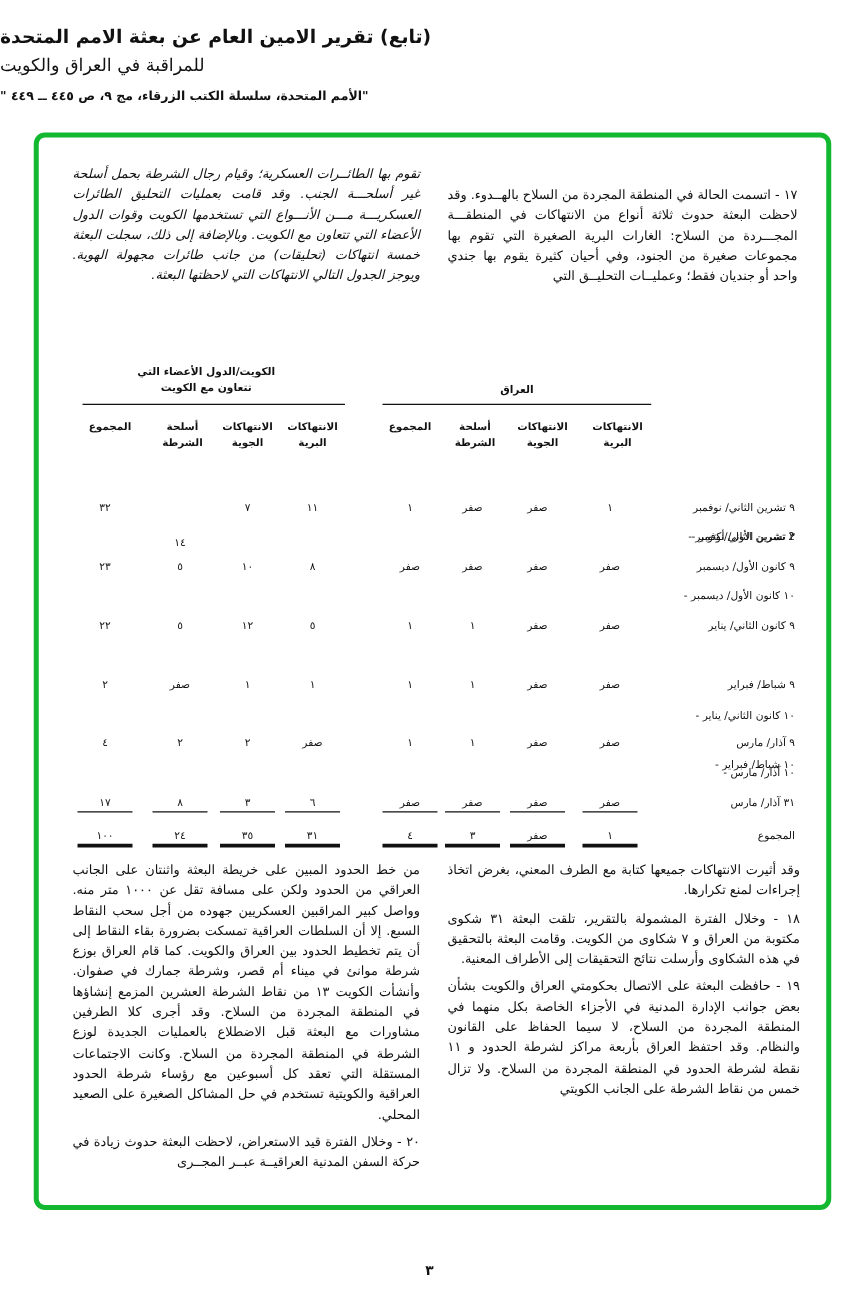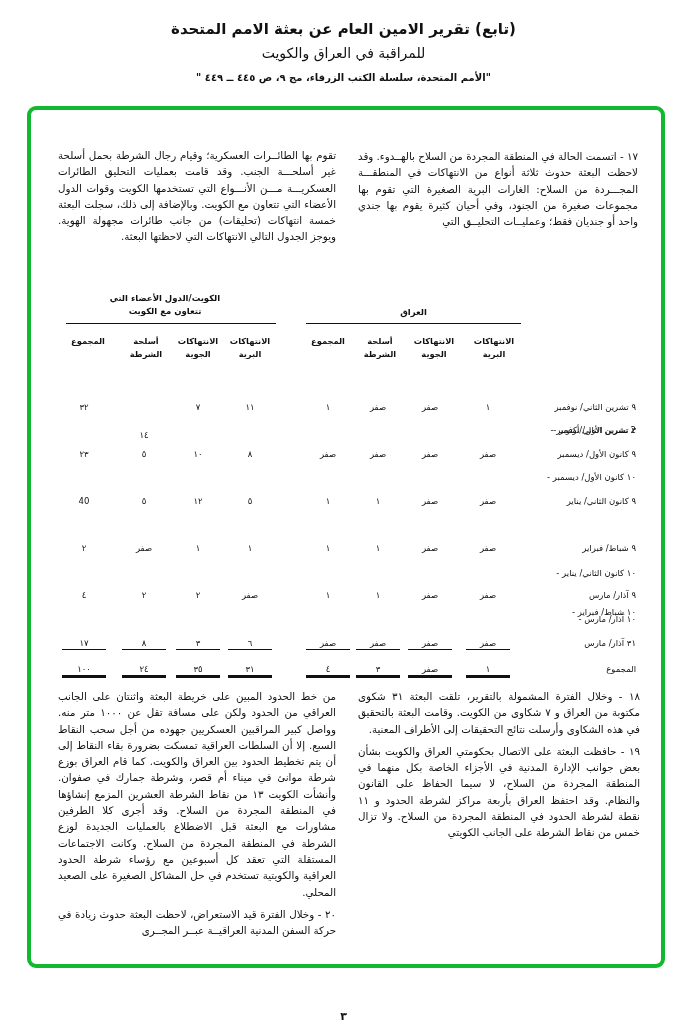--- a/index.html
+++ b/index.html
@@ -1,18 +1,18 @@
 <!DOCTYPE html>
 <html><head>
 <meta charset="utf-8">
 <style>
   html, body { margin:0; padding:0; background:#ffffff; }
   body { width:687px; height:1032px; position:relative; overflow:hidden;
          font-family:"DejaVu Sans", "Liberation Sans", sans-serif; color:#111; }
-  .hdr { position:absolute; left:0; right:0; text-align:center; direction:rtl; }
+  .hdr { position:absolute; left:0; right:0; text-align:left; direction:rtl; }
   .hdr-title { top:20px; font-size:15px; font-weight:bold; }
   .hdr-sub { top:45px; font-size:14px; font-weight:normal; }
   .hdr-src { top:72px; font-size:10px; font-weight:bold; }
   .frame { position:absolute; left:27px; top:106px; width:638px; height:862px;
            border:4px solid #12b82f; border-radius:9px; box-sizing:border-box; }
   .col { position:absolute; direction:rtl; text-align:justify; font-size:10.3px; line-height:16.3px; }
   .col p { margin:0 0 6px 0; }
   .sec-h { text-align:center; font-weight:bold; font-size:10.5px; margin:0 0 22px 0; }
   
   .tbl { position:absolute; left:56px; top:290px; width:580px; height:390px; direction:rtl; font-size:8.5px; }
@@ -32,21 +32,21 @@
 <div class="hdr hdr-title">(تابع) تقرير الامين العام عن بعثة الامم المتحدة</div>
 <div class="hdr hdr-sub">للمراقبة في العراق والكويت</div>
 <div class="hdr hdr-src">"الأمم المتحدة، سلسلة الكتب الزرقاء، مج ٩، ص ٤٤٥ ــ ٤٤٩ "</div>
 
 <div class="frame"></div>
 
 <div class="col" style="left:358px; top:148px; width:280px;">
   <p>١٧ -    اتسمت الحالة في المنطقة المجردة من السلاح بالهــدوء. وقد لاحظت البعثة حدوث ثلاثة أنواع من الانتهاكات في المنطقـــة المجـــردة من السلاح: الغارات البرية الصغيرة التي تقوم بها مجموعات صغيرة من الجنود، وفي أحيان كثيرة يقوم بها جندي واحد أو جنديان فقط؛ وعمليــات التحليــق التي</p>
 </div>
 
-<div class="col" style="left:58px; top:147px; width:278px;">
+<div class="col" style="left:58px; top:131px; width:278px;font-style:italic;">
   <p>تقوم بها الطائــرات العسكرية؛ وقيام رجال الشرطة بحمل أسلحة غير أسلحـــة الجنب. وقد قامت بعمليات التحليق الطائرات العسكريـــة مـــن الأنـــواع التي تستخدمها الكويت وقوات الدول الأعضاء التي تتعاون مع الكويت. وبالإضافة إلى ذلك، سجلت البعثة خمسة انتهاكات (تحليقات) من جانب طائرات مجهولة الهوية. ويوجز الجدول التالي الانتهاكات التي لاحظتها البعثة.</p>
 </div>
 
 <div class="tbl">
   <div class="grp" style="left:0; width:218px; top:2px;">
     <div>الكويت/الدول الأعضاء التي</div>
     <div>تتعاون مع الكويت</div>
   </div>
   <div class="grp" style="left:250px; width:215px; top:16px;">العراق</div>
   <div class="rule" style="left:10px; width:210px; top:33px;"></div>
@@ -142,21 +142,21 @@
       </div>
       <div class="row" style="top: 206px;">
         <div class="rl">٩ كانون الثاني/ يناير</div>
         <div class="cell" style="left: 410px;">صفر</div>
         <div class="cell" style="left: 352px;">صفر</div>
         <div class="cell" style="left: 300px;">١</div>
         <div class="cell" style="left: 250px;">١</div>
         <div class="cell" style="left: 172px;">٥</div>
         <div class="cell" style="left: 120px;">١٢</div>
         <div class="cell" style="left: 66px;">٥</div>
-        <div class="cell" style="left: 6px;">40</div>
+        <div class="cell" style="left: 6px;">٢٢</div>
       </div>
       <div class="row" style="top: 229.6px; margin-top: 48px;">
         <div class="rl">١٠ كانون الثاني/ يناير -</div>
         <div class="cell" style="left: 410px;"></div>
         <div class="cell" style="left: 352px;"></div>
         <div class="cell" style="left: 300px;"></div>
         <div class="cell" style="left: 250px;"></div>
         <div class="cell" style="left: 172px;"></div>
         <div class="cell" style="left: 120px;"></div>
         <div class="cell" style="left: 66px;"></div>
@@ -225,20 +225,21 @@
         <div class="cell" style="left: 250px;">٤</div>
         <div class="cell" style="left: 172px;">٣١</div>
         <div class="cell" style="left: 120px;">٣٥</div>
         <div class="cell" style="left: 66px;">٢٤</div>
         <div class="cell" style="left: 6px;">١٠٠</div>
       </div>
     </div>
 </div>
 
 <div class="col" style="left:358px; top:688px; width:282px;">
+  <p>وقد أثيرت الانتهاكات جميعها كتابة مع الطرف المعني، بغرض اتخاذ إجراءات لمنع تكرارها.</p>
   <p>١٨ -    وخلال الفترة المشمولة بالتقرير، تلقت البعثة ٣١ شكوى مكتوبة من العراق و ٧ شكاوى من الكويت. وقامت البعثة بالتحقيق في هذه الشكاوى وأرسلت نتائج التحقيقات إلى الأطراف المعنية.</p>
   <p>١٩ -    حافظت البعثة على الاتصال بحكومتي العراق والكويت بشأن بعض جوانب الإدارة المدنية في الأجزاء الخاصة بكل منهما في المنطقة المجردة من السلاح، لا سيما الحفاظ على القانون والنظام. وقد احتفظ العراق بأربعة مراكز لشرطة الحدود و ١١ نقطة لشرطة الحدود في المنطقة المجردة من السلاح. ولا تزال خمس من نقاط الشرطة على الجانب الكويتي</p>
 </div>
 
 <div class="col" style="left:58px; top:688px; width:278px;">
   <p>من خط الحدود المبين على خريطة البعثة واثنتان على الجانب العراقي من الحدود ولكن على مسافة تقل عن ١٠٠٠ متر منه. وواصل كبير المراقبين العسكريين جهوده من أجل سحب النقاط السبع. إلا أن السلطات العراقية تمسكت بضرورة بقاء النقاط إلى أن يتم تخطيط الحدود بين العراق والكويت. كما قام العراق بوزع شرطة موانئ في ميناء أم قصر، وشرطة جمارك في صفوان. وأنشأت الكويت ١٣ من نقاط الشرطة العشرين المزمع إنشاؤها في المنطقة المجردة من السلاح. وقد أجرى كلا الطرفين مشاورات مع البعثة قبل الاضطلاع بالعمليات الجديدة لوزع الشرطة في المنطقة المجردة من السلاح. وكانت الاجتماعات المستقلة التي تعقد كل أسبوعين مع رؤساء شرطة الحدود العراقية والكويتية تستخدم في حل المشاكل الصغيرة على الصعيد المحلي.</p>
   <p>٢٠ -    وخلال الفترة قيد الاستعراض، لاحظت البعثة حدوث زيادة في حركة السفن المدنية العراقيــة عبــر المجــرى</p>
 </div>
 
 <div class="pgnum">٣</div>

